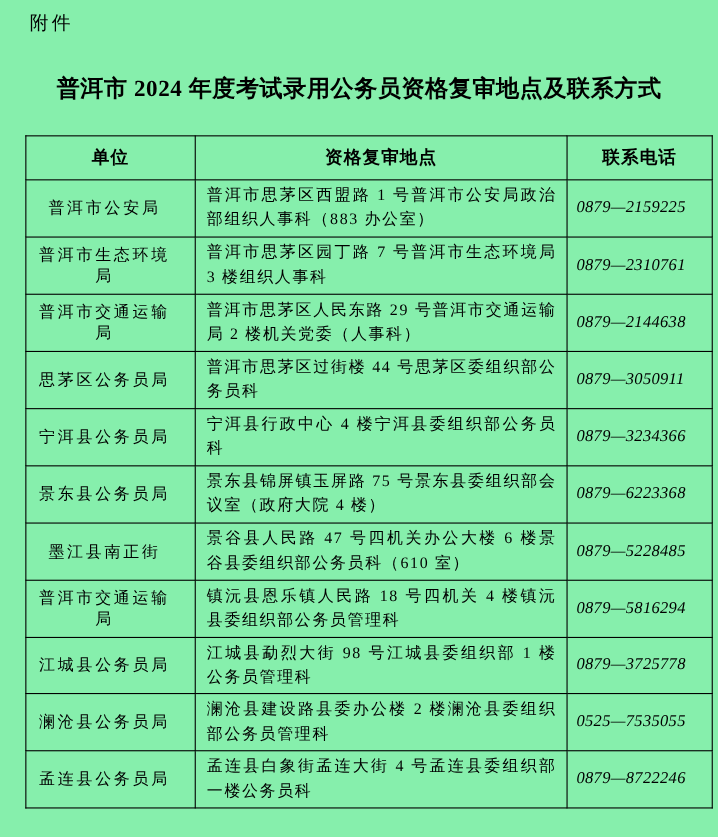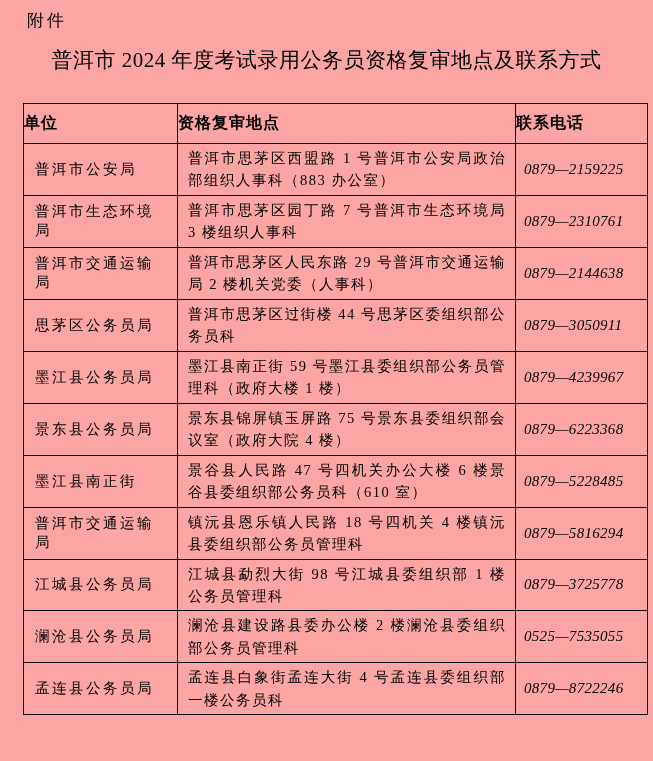--- a/index.html
+++ b/index.html
@@ -5,65 +5,66 @@
   * { margin: 0; padding: 0; box-sizing: border-box; }
   html, body {
     width: 653px;
     background: #ffffff;
     font-family: "Liberation Serif", "DejaVu Serif", serif;
     color: #000000;
   }
   .page {
     width: 653px;
     height: 761px;
-    background: #fca5a5;
+    background: #86efac;
     padding-top: 9px;
     overflow: hidden;
   }
   .attachment-label {
     font-size: 17px;
     margin-left: 27px;
     letter-spacing: 3px;
   }
   .doc-title {
     text-align: center;
-    font-weight: normal;
+    font-weight: bold;
     font-size: 21px;
-    margin-top: 14px;
+    margin-top: 34px;
     letter-spacing: 0.5px;
   }
   table.review-table {
     margin: 29px 0 0 23px;
     width: 624px;
     border-collapse: collapse;
     table-layout: fixed;
   }
   .review-table th,
   .review-table td {
     border: 1px solid #000000;
     font-size: 14.5px;
     vertical-align: middle;
   }
   .review-table th {
     height: 40px;
     font-weight: bold;
     font-size: 16px;
-    text-align: left;
+    text-align: center;
     letter-spacing: 1px;
   }
   .review-table td {
     height: 45px;
   }
   .col-unit   { width: 154px; }
   .col-loc    { width: 338px; }
   .col-phone  { width: 132px; }
   td.unit-cell {
     padding-left: 11px;
     padding-right: 22px;
     letter-spacing: 2.5px;
+    text-align: center;
   }
   td.location-cell {
     padding: 3px 9px 3px 10px;
     text-align: justify;
     letter-spacing: 1.5px;
     line-height: 1.55;
   }
   td.phone-cell {
     padding-left: 8px;
     font-size: 15px;
@@ -108,23 +109,23 @@
           <td class="unit-cell">普洱市交通运输局</td>
           <td class="location-cell">普洱市思茅区人民东路 29 号普洱市交通运输局 2 楼机关党委（人事科）</td>
           <td class="phone-cell">0879—2144638</td>
         </tr>
         <tr>
           <td class="unit-cell">思茅区公务员局</td>
           <td class="location-cell">普洱市思茅区过街楼 44 号思茅区委组织部公务员科</td>
           <td class="phone-cell">0879—3050911</td>
         </tr>
         <tr>
-          <td class="unit-cell">墨江县公务员局</td>
-          <td class="location-cell">墨江县南正街 59 号墨江县委组织部公务员管理科（政府大楼 1 楼）</td>
-          <td class="phone-cell">0879—4239967</td>
+          <td class="unit-cell">宁洱县公务员局</td>
+          <td class="location-cell">宁洱县行政中心 4 楼宁洱县委组织部公务员科</td>
+          <td class="phone-cell">0879—3234366</td>
         </tr>
         <tr>
           <td class="unit-cell">景东县公务员局</td>
           <td class="location-cell">景东县锦屏镇玉屏路 75 号景东县委组织部会议室（政府大院 4 楼）</td>
           <td class="phone-cell">0879—6223368</td>
         </tr>
         <tr>
           <td class="unit-cell">墨江县南正街</td>
           <td class="location-cell">景谷县人民路 47 号四机关办公大楼 6 楼景谷县委组织部公务员科（610 室）</td>
           <td class="phone-cell">0879—5228485</td>

